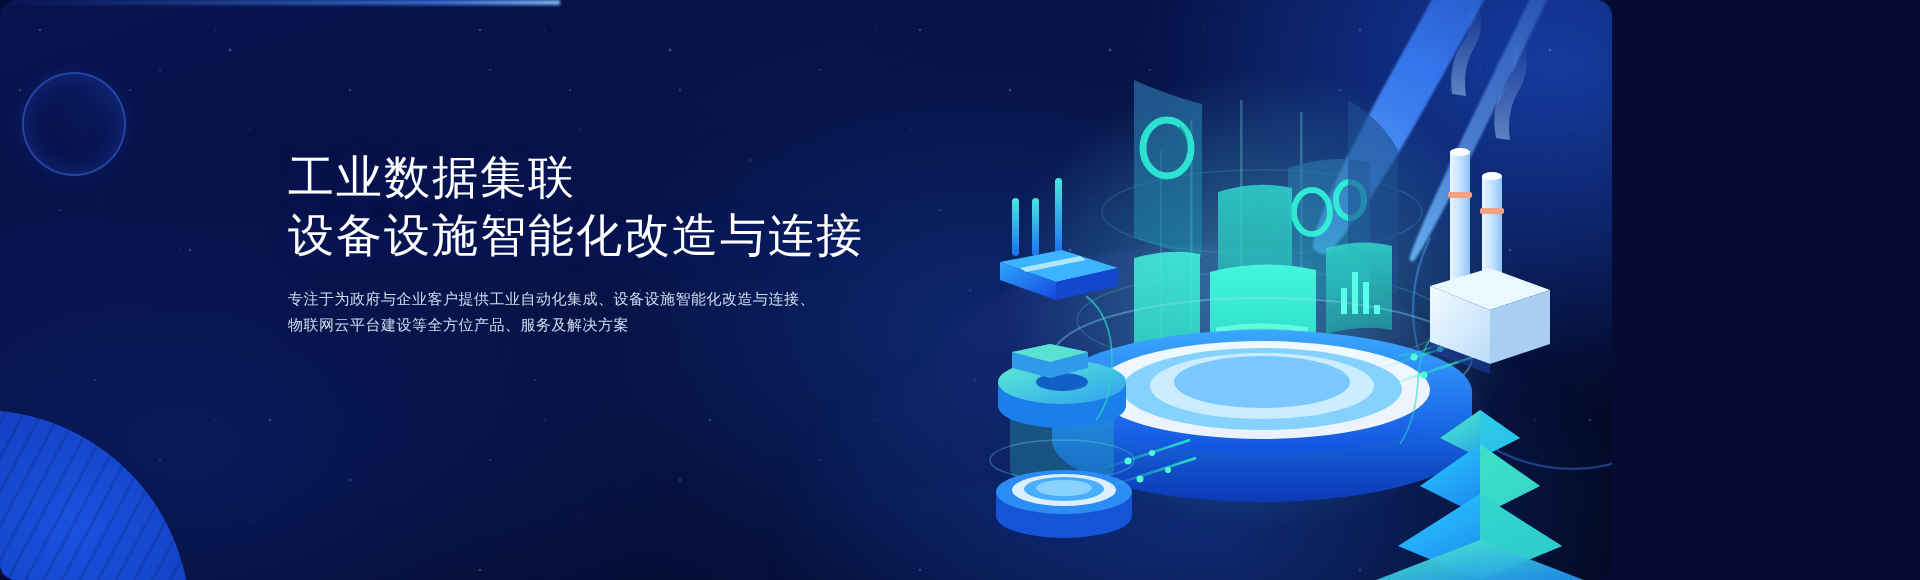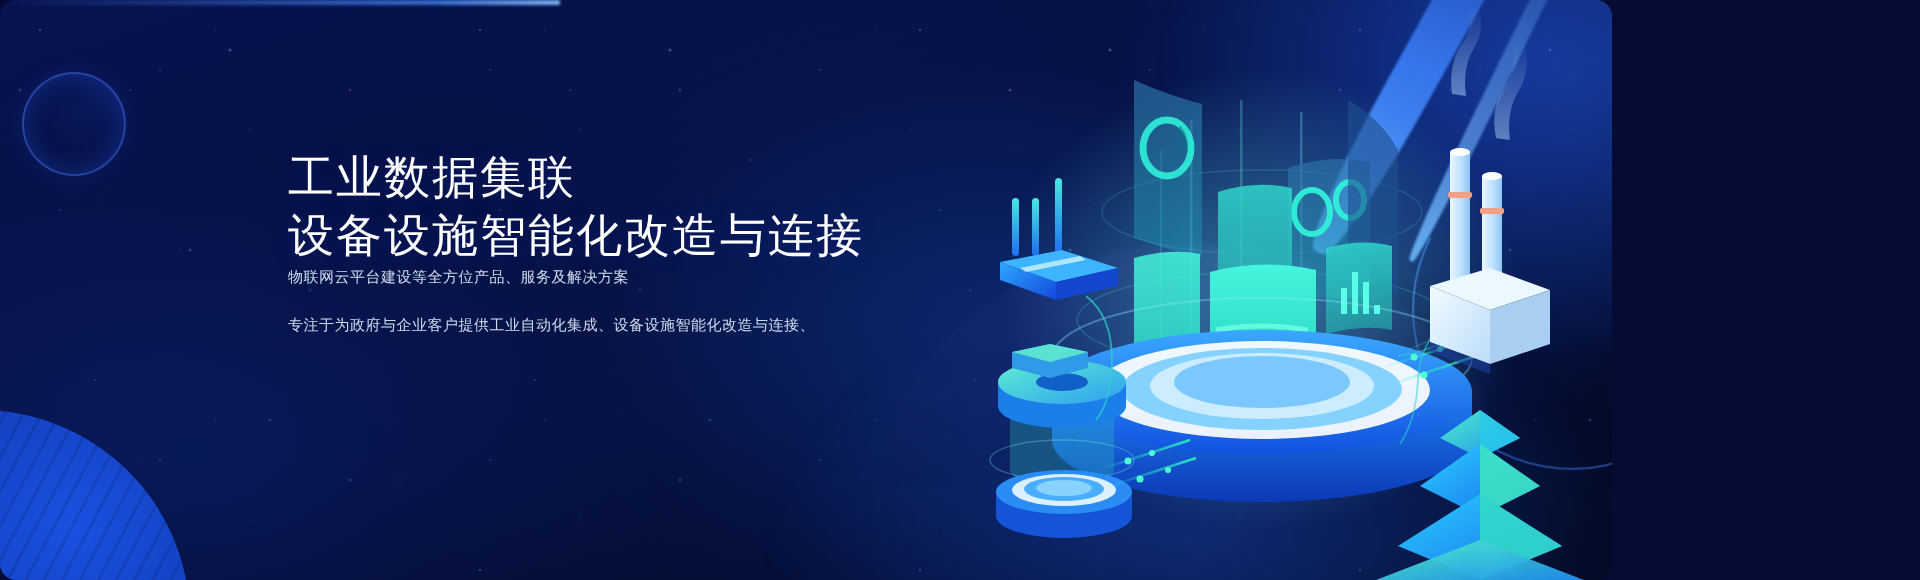--- a/index.html
+++ b/index.html
@@ -180,22 +180,22 @@
   <div class="ray ray-a"></div>
   <div class="ray ray-b"></div>
   <div class="ray-h"></div>
   <div class="ray-arc"></div>
   <div class="ground-glow"></div>
   <div class="hill"></div>
 
   <div class="copy">
     <div class="headline">工业数据集联</div>
     <div class="headline">设备设施智能化改造与连接</div>
+    <div class="subcopy">专注于为政府与企业客户提供工业自动化集成、设备设施智能化改造与连接、</div>
     <div class="subcopy" style="margin-top:0">物联网云平台建设等全方位产品、服务及解决方案</div>
-    <div class="subcopy">专注于为政府与企业客户提供工业自动化集成、设备设施智能化改造与连接、</div>
   </div>
 
   <div class="scene">
     <svg width="1920" height="580" viewBox="0 0 1920 580">
       <defs>
         <linearGradient id="gCyanA" x1="0" y1="0" x2="0" y2="1">
           <stop offset="0%" stop-color="#3fe9d2"></stop>
             <stop offset="100%" stop-color="#1b86c8"></stop>
         </linearGradient>
         <linearGradient id="gCyanB" x1="0" y1="0" x2="1" y2="1">

